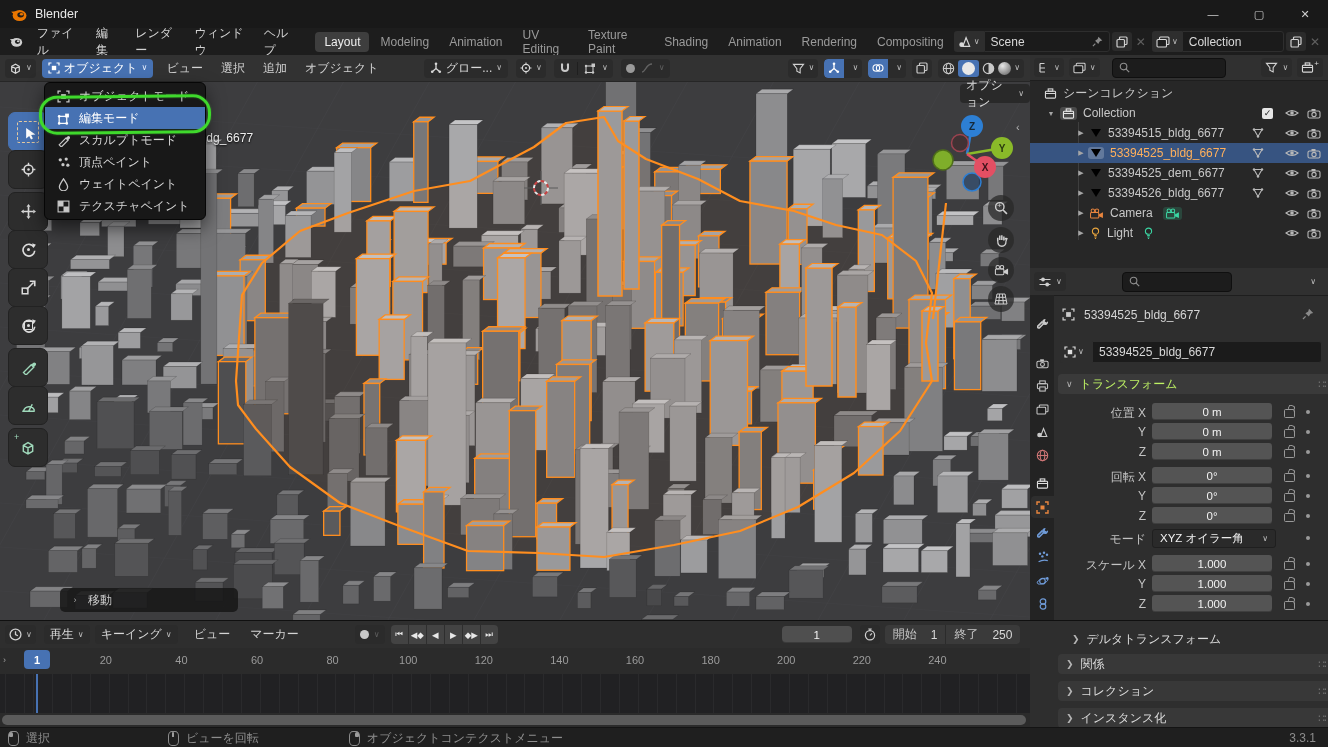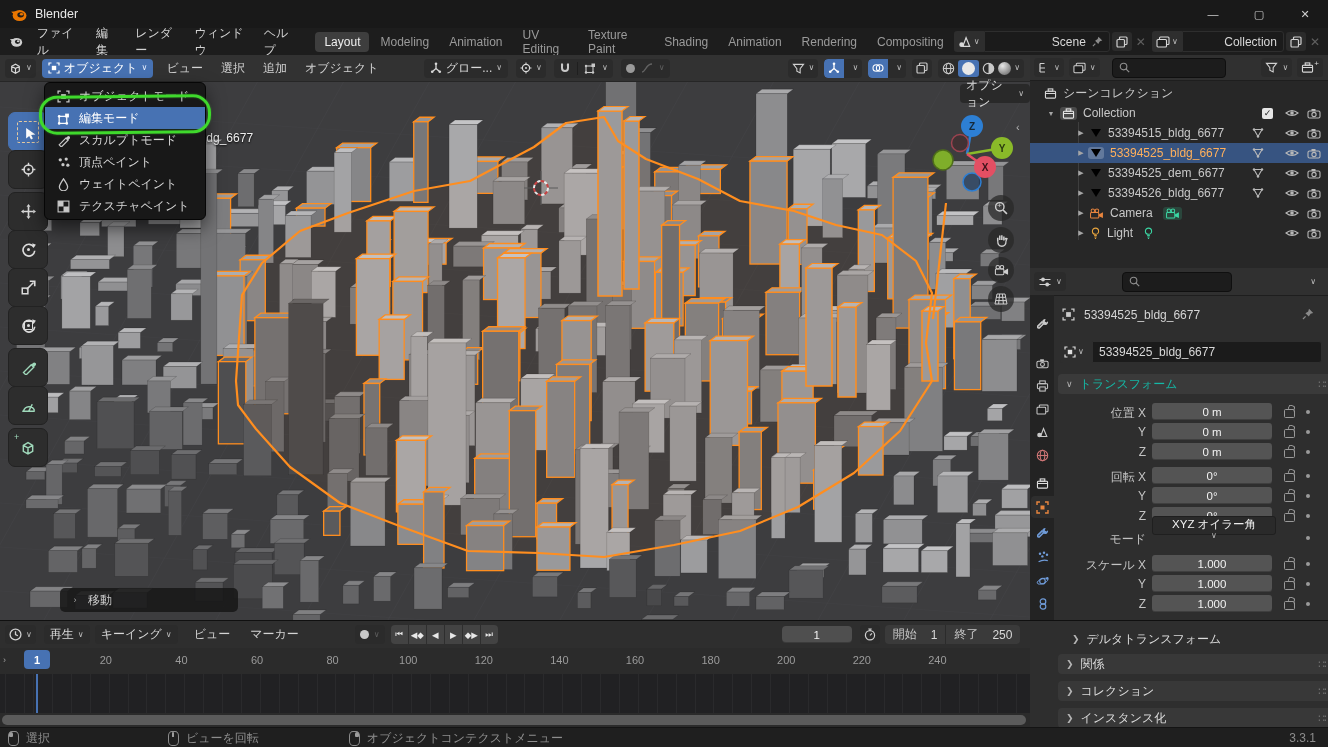--- a/index.html
+++ b/index.html
@@ -14,21 +14,21 @@
   svg.ic{display:inline-block;vertical-align:middle;}
   
   #titlebar{left:0;top:0;width:1328px;height:28px;background:#191919;display:flex;align-items:center;}
   #titlebar .t{margin-left:8px;color:#e8e8e8;font-size:12.5px;}
   .wbtn{width:46px;height:28px;display:flex;align-items:center;justify-content:center;color:#cfcfcf;font-size:11px;}
   
   #topbar{left:0;top:28px;width:1328px;height:27px;background:#1d1d1d;border-bottom:1px solid #111;display:flex;align-items:center;}
   .menu-item{padding:0 10px;color:#d3d3d3;}
   .wtab{padding:3px 9px;color:#9a9a9a;border-radius:4px;margin:0 1px;}
   .wtab.active{background:#3e3e3e;color:#f0f0f0;}
-  .idfield{display:inline-flex;align-items:center;background:#1b1b1b;border:1px solid #2e2e2e;height:19px;border-radius:0 3px 3px 0;padding:0 6px;gap:6px;text-align:right;}
+  .idfield{display:inline-flex;align-items:center;background:#1b1b1b;border:1px solid #2e2e2e;height:19px;border-radius:0 3px 3px 0;padding:0 6px;gap:6px;}
   .idicon{display:inline-flex;align-items:center;background:#2e2e2e;height:21px;border-radius:3px 0 0 3px;padding:0 4px;gap:2px;}
   
   #viewport{left:0;top:55px;width:1030px;height:565px;background:#3d3d3f;overflow:hidden;border-right:1px solid #101010;}
   #vp-header{left:0;top:0;width:1030px;height:26px;background:#323232;border-bottom:1px solid #262626;display:flex;align-items:center;}
   #vp-header .menu-item{padding:0 9px;}
   .blue{background:#4772b3!important;color:#fff;}
   .tgl{display:inline-flex;align-items:center;justify-content:center;height:19px;padding:0 4px;background:#2b2b2b;}
   
   .tool{position:absolute;left:8px;width:38px;height:37px;background:#2d2d2d;border:1px solid #222;border-radius:7px;
         display:flex;align-items:center;justify-content:center;color:#dcdcdc;}
@@ -1541,21 +1541,21 @@
           <use href="#sym-modeobj"></use>
         </svg>
         <span class="chev">∨</span>
       </span>
     <span class="idfield abs" style="left:62px;top:73px;width:216px;height:20px">
         <span>53394525_bldg_6677</span>
       </span>
 
     <div class="secbar" style="top:106px;background:#3a3a3a">
       <span class="sechev">∨</span>
-      <span style="color:#14b8a6">トランスフォーム</span>
+      <span style="color:#bef264">トランスフォーム</span>
       <span class="grip">∷∷</span>
     </div>
   <span class="plabel" style="left: 20px; top: 137px; width: 96px;">位置 X</span>
       <span class="pfield" style="left: 122px; top: 135px; width: 120px;">
         <span>0 m</span>
       </span>
       <span class="lock" style="left: 254px; top: 141px;"></span>
       <span class="dot" style="left: 276px; top: 142px;"></span>
       <span class="plabel" style="left: 20px; top: 157px; width: 96px;">Y</span>
       <span class="pfield" style="left: 122px; top: 155px; width: 120px;">
@@ -1581,21 +1581,21 @@
       </span>
       <span class="lock" style="left: 254px; top: 225px;"></span>
       <span class="dot" style="left: 276px; top: 226px;"></span>
       <span class="plabel" style="left: 20px; top: 241px; width: 96px;">Z</span>
       <span class="pfield" style="left: 122px; top: 239px; width: 120px;">
         <span>0°</span>
       </span>
       <span class="lock" style="left: 254px; top: 245px;"></span>
       <span class="dot" style="left: 276px; top: 246px;"></span>
       <span class="plabel" style="left: 20px; top: 263px; width: 96px;">モード</span>
-      <span class="pfield dd" style="left: 122px; top: 248px; width: 108px; flex-direction: column;">
+      <span class="pfield dd" style="left: 122px; top: 261px; width: 108px;">
         <span>XYZ オイラー角</span>
         <span class="chev">∨</span>
       </span>
       <span class="dot" style="left: 276px; top: 268px;"></span>
       <span class="plabel" style="left: 20px; top: 289px; width: 96px;">スケール X</span>
       <span class="pfield" style="left: 122px; top: 287px; width: 120px;">
         <span>1.000</span>
       </span>
       <span class="lock" style="left: 254px; top: 293px;"></span>
       <span class="dot" style="left: 276px; top: 294px;"></span>

